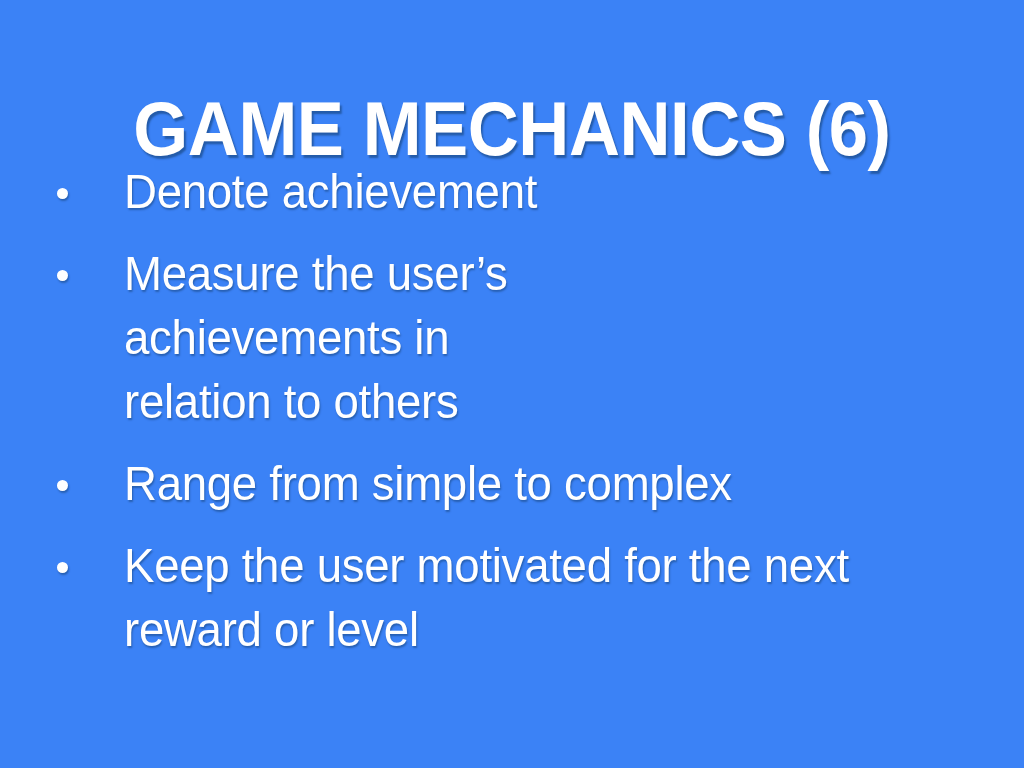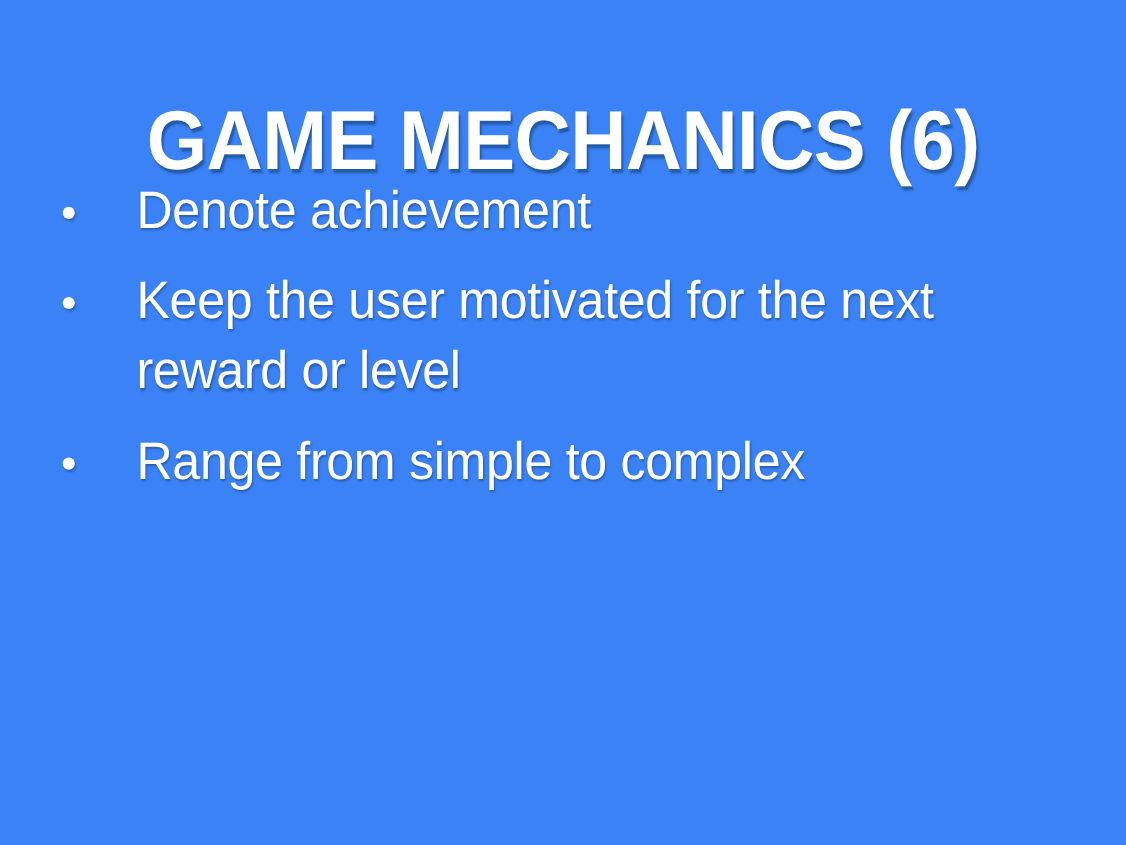--- a/index.html
+++ b/index.html
@@ -88,26 +88,30 @@
 
   <h1 class="slide-title">GAME MECHANICS (6)</h1>
 
   <ul class="bullet-list">
 
     <li class="bullet-item">
       <span class="bullet-dot"></span>
       <span class="bullet-text">Denote achievement</span>
     </li>
 
-
     <li class="bullet-item">
       <span class="bullet-dot"></span>
-      <span class="bullet-text wrap-wide">Keep the user motivated for the next reward or level</span>
+      <span class="bullet-text wrap-narrow">Measure the user’s achievements in relation to others</span>
     </li>
 
     <li class="bullet-item">
       <span class="bullet-dot"></span>
       <span class="bullet-text">Range from simple to complex</span>
     </li>
 
+    <li class="bullet-item">
+      <span class="bullet-dot"></span>
+      <span class="bullet-text wrap-wide">Keep the user motivated for the next reward or level</span>
+    </li>
+
   </ul>
 
 </div>
 
 </body></html>

